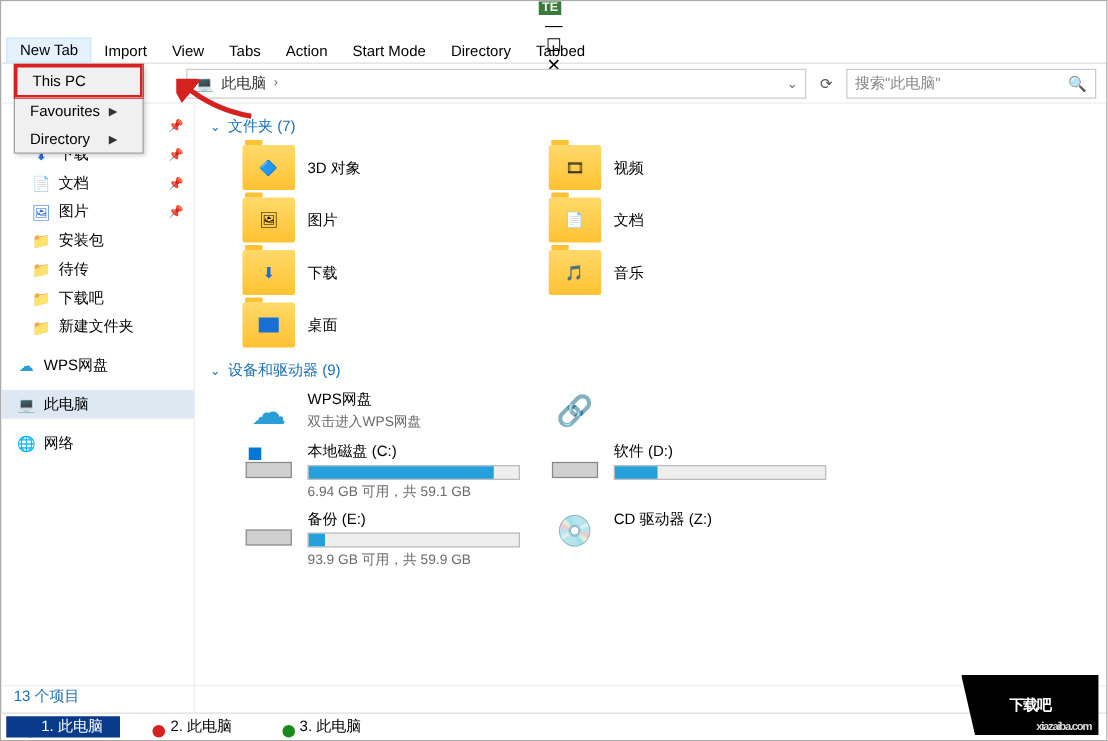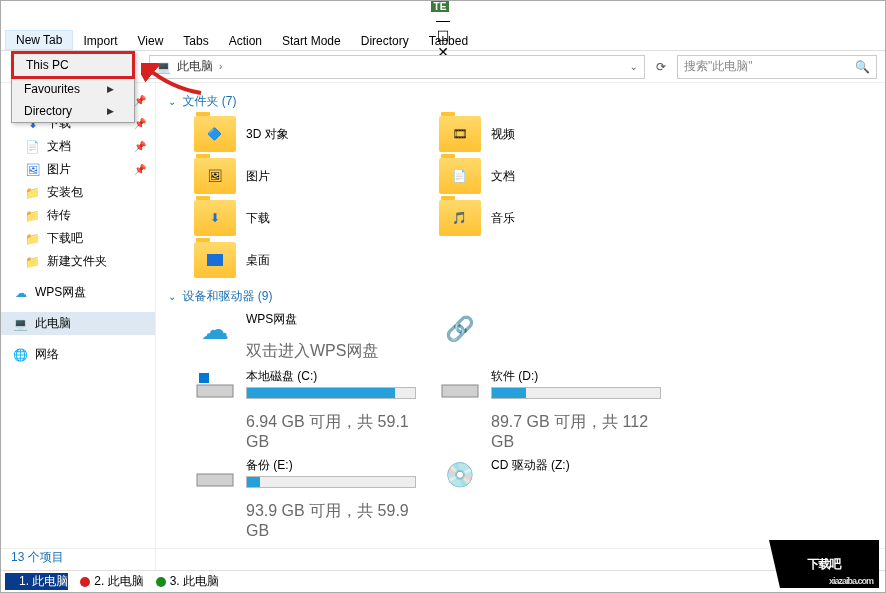--- a/index.html
+++ b/index.html
@@ -4,21 +4,21 @@
 <style>
 * { margin: 0; padding: 0; box-sizing: border-box; font-family: "Segoe UI", "Microsoft YaHei", sans-serif; font-size: 12px; }
 body { width: 886px; height: 593px; background: #fff; border: 1px solid #aaa; position: relative; overflow: hidden; }
 .titlebar { height: 28px; display: flex; align-items: center; padding: 0 4px; background: #fff; flex-direction: column; }
 .titlebar .app-icon { width: 18px; height: 18px; background: #3a7a3a; color: #fff; font-weight: bold; font-size: 10px; display: flex; align-items: center; justify-content: center; margin-right: 6px; }
 .titlebar .title { flex: 1; color: #000; }
 .winbtn { width: 40px; height: 28px; display: flex; align-items: center; justify-content: center; font-size: 14px; }
 .menubar { height: 22px; display: flex; align-items: flex-end; background: #fff; border-bottom: 1px solid #ddd; padding: 0 4px; gap: 0; }
 .menubar .menu-item { padding: 2px 10px; cursor: default; }
 .menubar .menu-item.open { background: #e5f1fb; border: 1px solid #cce8ff; }
-.dropdown { position: absolute; top: 50px; left: 10px; width: 124px; background: #f0f0f0; border: 1px solid #a0a0a0; box-shadow: 2px 2px 4px rgba(0,0,0,0.2); z-index: 100; }
+.dropdown { position: absolute; top: 50px; left: 10px; width: 104px; background: #f0f0f0; border: 1px solid #a0a0a0; box-shadow: 2px 2px 4px rgba(0,0,0,0.2); z-index: 100; }
 .dropdown .dd-item { padding: 4px 20px 4px 12px; display: flex; align-items: center; justify-content: space-between; cursor: default; }
 .dropdown .dd-item.highlight { border: 2px solid #d62121; box-shadow: 0 0 0 1px #d62121; }
 .dropdown .arrow { font-size: 9px; color: #333; }
 .red-arrow { position: absolute; top: 62px; left: 140px; z-index: 99; }
 .toolbar-row { height: 32px; display: flex; align-items: center; padding: 0 8px; gap: 4px; border-bottom: 1px solid #eee; }
 .breadcrumb { flex: 1; height: 24px; border: 1px solid #ccc; display: flex; align-items: center; padding: 0 6px; gap: 6px; margin-left: 140px; }
 .breadcrumb .crumb-text { color: #333; }
 .breadcrumb .chev { color: #666; font-size: 10px; }
 .breadcrumb .down { margin-left: auto; color: #666; font-size: 10px; }
 .refresh { width: 24px; height: 24px; display: flex; align-items: center; justify-content: center; color: #555; }
@@ -39,24 +39,24 @@
 .folder .ficon { width: 42px; height: 36px; background: linear-gradient(#ffd96a,#ffc232); border-radius: 2px; position: relative; display: flex; align-items: center; justify-content: center; }
 .folder .ficon::before { content:""; position:absolute; top:-4px; left:2px; width:14px; height:4px; background:#ffc232; border-radius:1px;}
 .folder .ficon .inner { width: 22px; height: 18px; display:flex; align-items:center; justify-content:center; }
 .drives { display: flex; flex-wrap: wrap; gap: 2px 10px; margin-left: 24px; }
 .drive { width: 235px; display: flex; gap: 10px; padding: 2px; }
 .drive .dicon { width: 42px; height: 36px; display:flex; align-items:center; justify-content:center; }
 .drive .dinfo { flex:1; }
 .drive .dname { color:#000; margin-bottom:2px; }
 .drive .bar { width: 170px; height: 12px; border:1px solid #bbb; background:#eee; position:relative; }
 .drive .bar .fill { height:100%; background:#26a0da; }
-.drive .dsub { color:#6a6a6a; font-size:16px; margin-top:13px; }
+.drive .dsub { color:#6a6a6a; font-size:11px; margin-top:2px; }
 .statusbar { position:absolute; bottom:22px; left:0; right:0; height:22px; border-top:1px solid #eee; display:flex; padding:0 10px; color:#1a6fb3; }
 .tabbar { position:absolute; bottom:0; left:0; right:0; height:22px; border-top:1px solid #ddd; display:flex; align-items:center; padding:0 4px; gap:12px; background:#fff;}
-.tabbar .tab { display:flex; align-items:center; gap:4px; padding:0 0; }
+.tabbar .tab { display:flex; align-items:flex-end; gap:4px; padding:0 14px; }
 .tabbar .tab.active { background:#0a3a8a; color:#fff; }
 .tabbar .dot { width:10px; height:10px; border-radius:50%; display:inline-block; }
 .watermark { position:absolute; right:6px; bottom:4px; width:110px; height:48px; background:#000; color:#fff; font-weight:bold; display:flex; align-items:center; justify-content:center; font-size:18px; letter-spacing:-1px; clip-path: polygon(0 0,100% 0,100% 100%,10% 100%); }
 .watermark .sub { font-size:9px; position:absolute; bottom:2px; right:6px; color:#ddd; }
 </style>
 </head>
 <body>
 
 <div class="titlebar">
   <div class="app-icon">TE</div>
@@ -252,21 +252,20 @@
           <div class="dicon">
             <svg width="40" height="30">
               <rect x="2" y="14" width="36" height="12" fill="#d0d0d0" stroke="#888"></rect>
             </svg>
           </div>
           <div class="dinfo">
             <div class="dname">软件 (D:)</div>
             <div class="bar">
               <div class="fill" style="width:20%"></div>
             </div>
-            <div class="dsub">89.7 GB 可用，共 112 GB</div>
           </div>
         </div>
       <div class="drive">
           <div class="dicon">
             <svg width="40" height="30">
               <rect x="2" y="14" width="36" height="12" fill="#d0d0d0" stroke="#888"></rect>
             </svg>
           </div>
           <div class="dinfo">
             <div class="dname">备份 (E:)</div>

